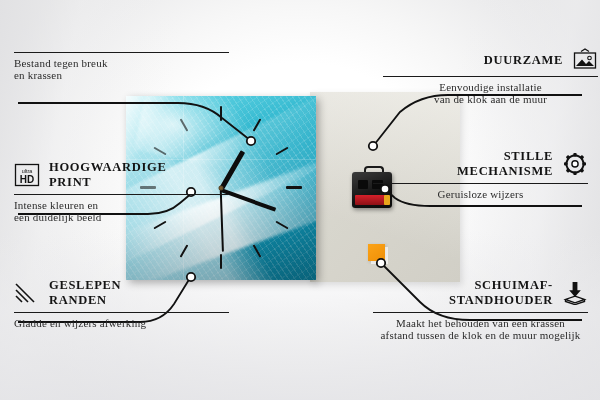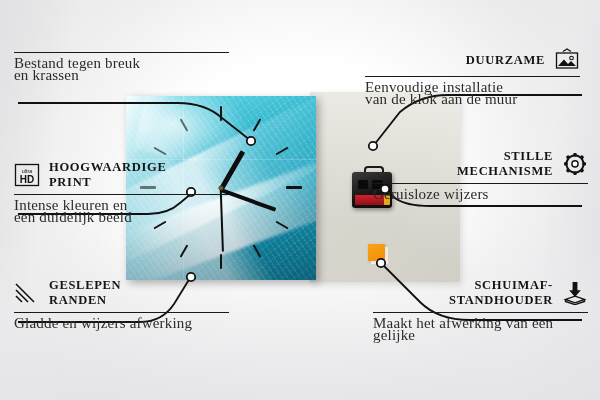--- a/index.html
+++ b/index.html
@@ -107,29 +107,29 @@
   .feat .head{display:flex;align-items:center;gap:9px;}
   .feat.left .head{justify-content:flex-start;}
   .feat.right .head{justify-content:flex-end;}
   .feat .title{
     font-size:12.5px;font-weight:bold;letter-spacing:.7px;color:#141414;
     line-height:15px;text-transform:uppercase;
   }
   .feat.right .title{text-align:right;}
   .feat .rule{height:1px;background:#1a1a1a;margin:4px 0 5px;width:100%;}
   .feat .desc{
-    font-size:15px;line-height:11.5px;color:#2b2b2b;letter-spacing:.2px;
-  }
-  .feat.right .desc{text-align:left;}
+    font-size:11px;line-height:11.5px;color:#2b2b2b;letter-spacing:.2px;
+  }
+  .feat.right .desc{text-align:center;}
   .ico{width:26px;height:24px;flex:0 0 26px;display:block;}
 
   .f-tl{left:14px;top:48px;}
   .f-ml{left:14px;top:160px;}
   .f-bl{left:14px;top:278px;}
-  .f-tr{right:20px;top:48px;font-family:Liberation Serif, serif;}
+  .f-tr{right:2px;top:48px;font-family:Liberation Serif, serif;}
   .f-mr{right:12px;top:149px;}
   .f-br{right:12px;top:278px;}
 </style>
 </head>
 <body>
 
 <div class="stage">
 
   <div class="bg"></div>
   <div class="bg-sheen"></div>
@@ -297,17 +297,18 @@
         <div>STANDHOUDER</div>
       </div>
       <svg class="ico" viewBox="0 0 26 24">
         <path d="M10.6 1 h4.8 v8.2 h3.4 L13 16 L7.2 9.2 h3.4 Z" fill="#111"></path>
         <path d="M13 15.2 L22.5 18.4 L13 21.8 L3.5 18.4 Z" fill="none" stroke="#111" stroke-width="1.4"></path>
         <path d="M3.5 18.4 v2.1 L13 23.6 L22.5 20.5 v-2.1" fill="none" stroke="#111" stroke-width="1.4"></path>
       </svg>
     </div>
     <div class="rule"></div>
     <div class="desc">
-      <div>Maakt het afwerking van een gelijke</div>
+      <div>Maakt het behouden van een krassen</div>
+      <div>afstand tussen de klok en de muur mogelijk</div>
     </div>
   </div>
 
 </div>
 
 </body></html>

